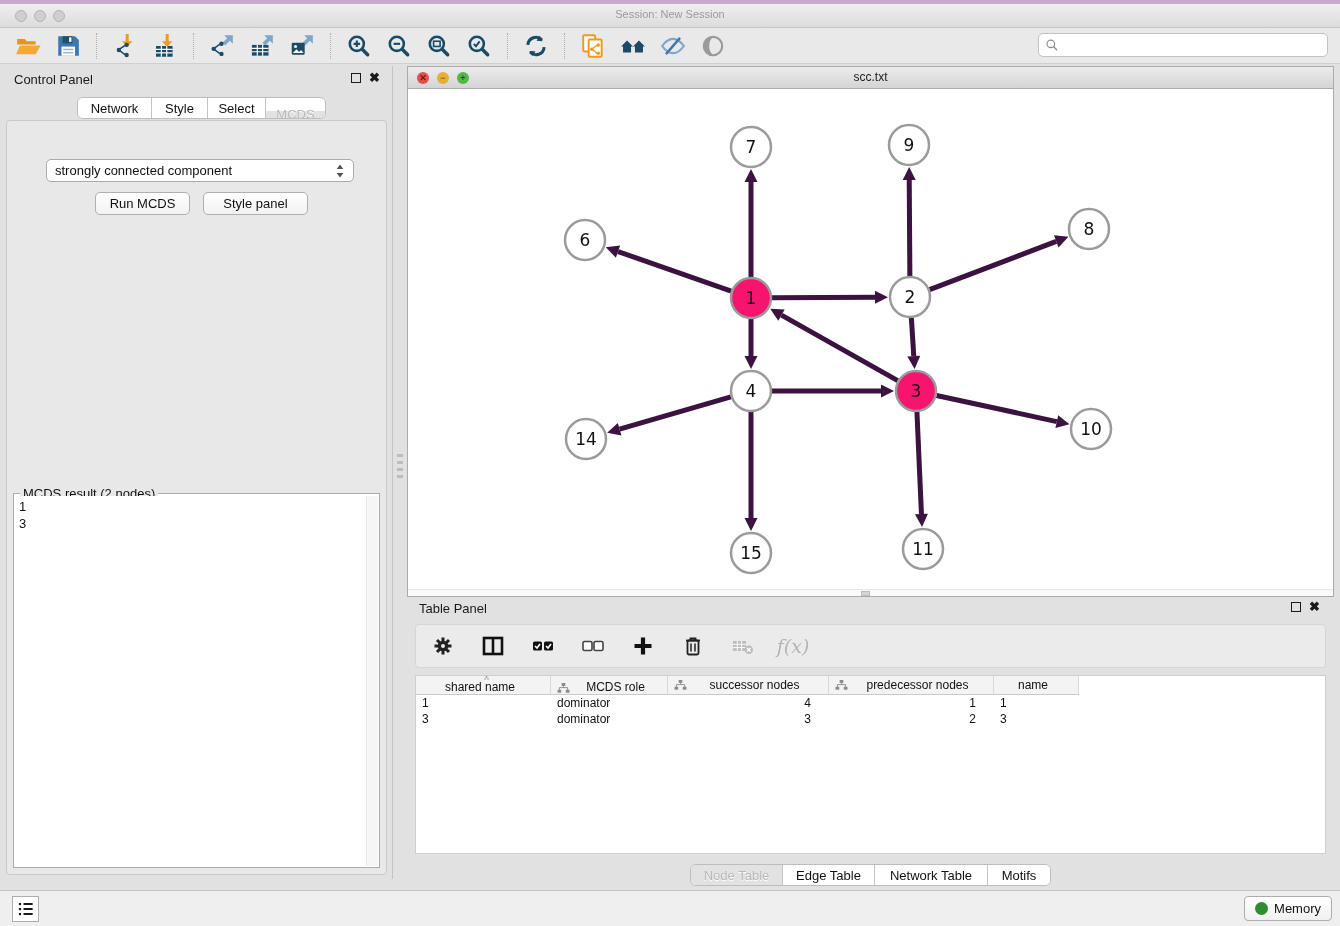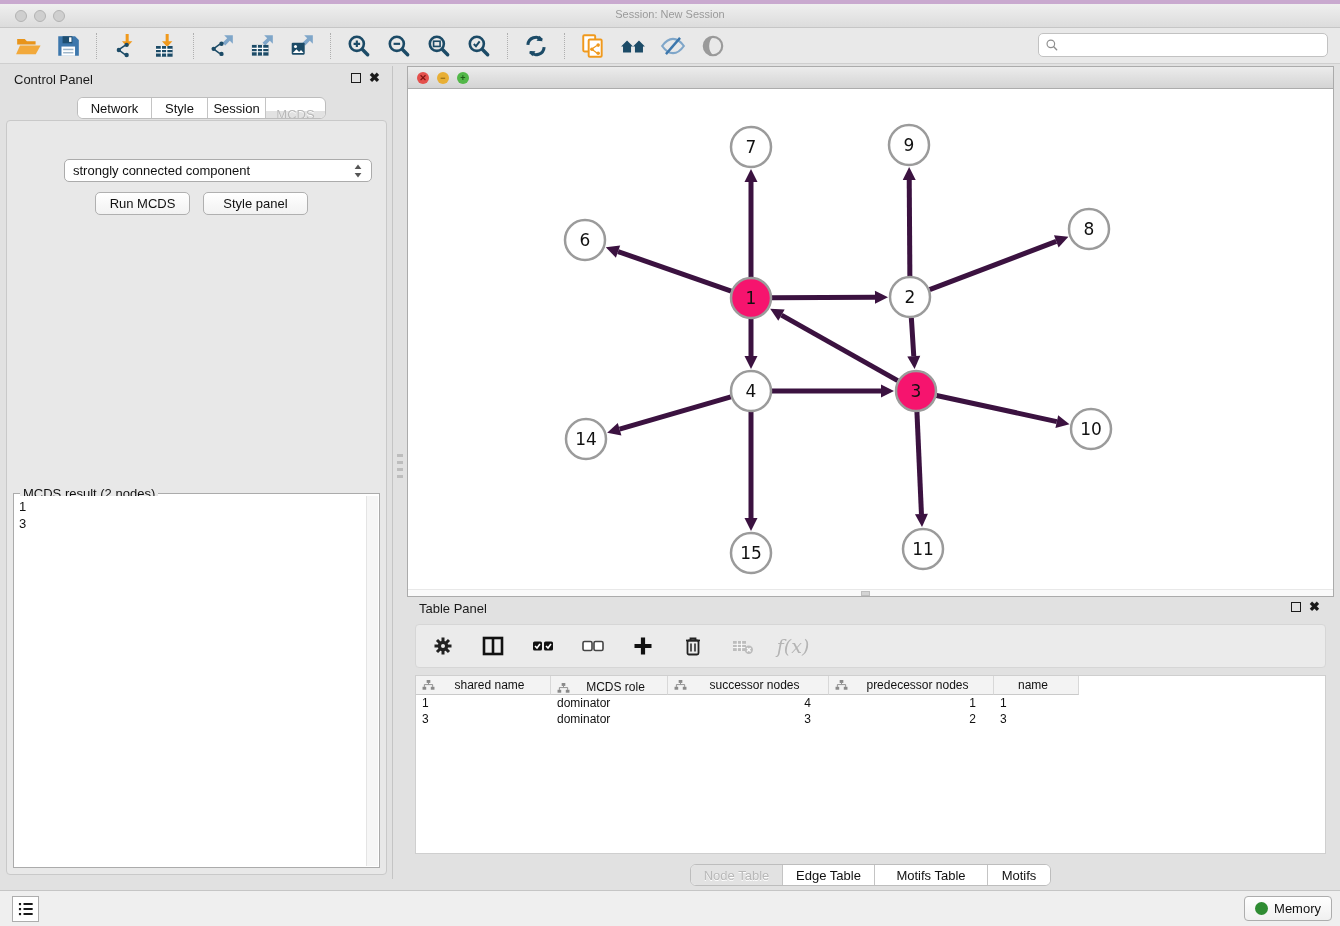--- a/index.html
+++ b/index.html
@@ -38,21 +38,21 @@
   .seg-tab.selected { background:#E2E2E2; color:#B8B8B8; text-shadow:0 1px 0 #fff; }
 
   
   .control-panel { position:absolute; left:0; top:66px; width:393px; height:813px; background:#E1E1E1; border-right:1px solid #C4C4C4;padding-left:12px; }
   .cp-title { position:absolute; left:14px; top:6px; font-size:13px; color:#1A1A1A; }
   .cp-tabs { position:absolute; left:77px; top:31px; }
   .cp-content { position:absolute; left:6px; top:54px; width:381px; height:755px; background:#E8E8E8;
     border:1px solid #C9C9C9; border-radius:4px; }
   .opt-label { position:absolute; left:0; right:0; top:17px; text-align:center; font-size:13px; color:#111; }
   .criterion-select { position:absolute; left:39px; top:38px; width:308px; height:23px; background:#fff;
-    border:1px solid #ABABAB; border-radius:5px; display:flex; align-items:center; padding:0 8px; font-size:13px; color:#111;margin-left:18px; }
+    border:1px solid #ABABAB; border-radius:5px; display:flex; align-items:center; padding:0 8px; font-size:13px; color:#111; }
   .criterion-select .spin { margin-left:auto; }
   .cp-btn { position:absolute; height:23px; background:linear-gradient(#FFFFFF,#F2F2F2); border:1px solid #B0B0B0;
     border-radius:5px; font-size:13px; color:#111; display:flex; align-items:center; justify-content:center; }
   .mcds-fieldset { position:absolute; left:6px; top:372px; width:367px; height:375px; border:1px solid #ABABAB; background:#fff; }
   .mcds-legend { position:absolute; left:6px; top:-8px; background:#E8E8E8; padding:0 3px; font-size:13px; color:#111; }
   .mcds-text { position:absolute; left:1px; top:2px; right:13px; bottom:1px; background:#fff; font-size:13px; color:#111;
     line-height:17px; padding:2px 4px; white-space:pre-line; }
   .mcds-scroll { position:absolute; right:1px; top:2px; width:12px; bottom:1px; background:#F6F6F6; border-left:1px solid #E4E4E4; }
 
   
@@ -275,21 +275,21 @@
 
 <div class="control-panel">
   <div class="cp-title">Control Panel</div>
   <div class="panel-head-ctl" style="right:12px; top:7px;">
     <span class="float-box"></span>
     <span class="close-x">✖</span>
   </div>
   <div class="cp-tabs seg-tabs" id="cp-tabs">
       <div class="seg-tab" style="width: 74px;">Network</div>
       <div class="seg-tab" style="width: 56px;">Style</div>
-      <div class="seg-tab" style="width: 58px;">Session</div>
+      <div class="seg-tab" style="width: 58px;">Select</div>
       <div class="seg-tab selected" style="width: 59px; margin-top: 13px;">MCDS</div>
     </div>
   <div class="cp-content">
     <div class="criterion-select">
       <span>strongly connected component</span>
       <svg class="spin" width="10" height="16" viewBox="0 0 10 16">
         <path d="M5 1.5l3.4 4.6H1.6z" fill="#555"></path>
           <path d="M5 14.5L1.6 9.9h6.8z" fill="#555"></path>
       </svg>
     </div>
@@ -306,20 +306,21 @@
 
 <div class="splitter">
     <div class="splitter-dots"></div>
   </div>
 
 <div class="network-window">
   <div class="nw-titlebar">
     <div class="nw-light" style="left:9px; background:#E4504C; color:#7E1210;">✕</div>
     <div class="nw-light" style="left:29px; background:#E8AF35; color:#8A6510;">−</div>
     <div class="nw-light" style="left:49px; background:#52B748; color:#1F5E18;">+</div>
+    <div class="nw-title">scc.txt</div>
   </div>
   <div class="nw-canvas">
     <svg id="graph-svg" width="925" height="500" viewBox="0 0 925 500">
         <line x1="343" y1="188" x2="343" y2="93" stroke="#3B1240" stroke-width="5"></line>
         <polygon points="343,80 349.5,93 336.5,93" fill="#3B1240"></polygon>
         <line x1="323.1752536154717" y1="202.07328138371903" x2="210.04124397421378" y2="162.54453102713495" stroke="#3B1240" stroke-width="5"></line>
         <polygon points="197.76878192664867,158.2565623599134 212.18522830782456,156.4083000033524 207.897259640603,168.6807620509175" fill="#3B1240"></polygon>
         <line x1="363.99958468064904" y1="208.86792714037327" x2="467.0006921989183" y2="208.2201214327112" stroke="#3B1240" stroke-width="5"></line>
         <polygon points="480.0004350964629,208.13836204341848 467.04157189356465,214.71999288148353 466.9598125042719,201.72024998393888" fill="#3B1240"></polygon>
         <line x1="343" y1="230" x2="343" y2="267" stroke="#3B1240" stroke-width="5"></line>
@@ -431,21 +432,21 @@
           <circle cx="17.8" cy="15.8" r="4.2" fill="#B5B5B5"></circle>
           <path d="M16 14l3.6 3.6M19.6 14L16 17.6" stroke="#fff" stroke-width="1.4"></path>
         </svg>
       </div>
       <div class="tp-tool" style="opacity: 0.85;">
         <span class="fx-label">f(x)</span>
       </div>
     </div>
   <div class="tp-table">
     <div class="tp-head" id="tp-head">
-        <div class="tp-head-cell" style="width: 135px;">
+        <div class="tp-head-cell" style="width: 135px; flex-direction: column;">
           <svg viewBox="0 0 14 12" width="13" height="11" class="org">
             <path d="M7 3v2M7 5H2.5v2.5M7 5h4.5v2.5" stroke="#8a8a8a" fill="none"></path>
             <g fill="#8a8a8a">
               <rect x="5" y="0" width="4" height="3.2"></rect>
               <rect x="0.5" y="7.4" width="4" height="3.2"></rect>
               <rect x="9.5" y="7.4" width="4" height="3.2"></rect>
             </g>
           </svg>
           <span class="lbl">shared name</span>
         </div>
@@ -500,21 +501,21 @@
           <div class="tp-cell r" style="width: 161px;">3</div>
           <div class="tp-cell r" style="width: 165px;">2</div>
           <div class="tp-cell" style="width: 85px;">3</div>
         </div>
       </div>
   </div>
   <div class="tp-tabs-row">
       <div class="seg-tabs" id="tp-tabs">
         <div class="seg-tab selected" style="width: 92px;">Node Table</div>
         <div class="seg-tab" style="width: 92px;">Edge Table</div>
-        <div class="seg-tab" style="width: 113px;">Motifs Table</div>
+        <div class="seg-tab" style="width: 113px;">Network Table</div>
         <div class="seg-tab" style="width: 62px;">Motifs</div>
       </div>
     </div>
 </div>
 
 <div class="status-bar">
   <div class="list-btn">
     <svg width="20" height="20" viewBox="0 0 24 24">
       <g stroke="#1A1A1A" stroke-width="2.4">
           <path d="M9 6h11M9 12h11M9 18h11"></path>

